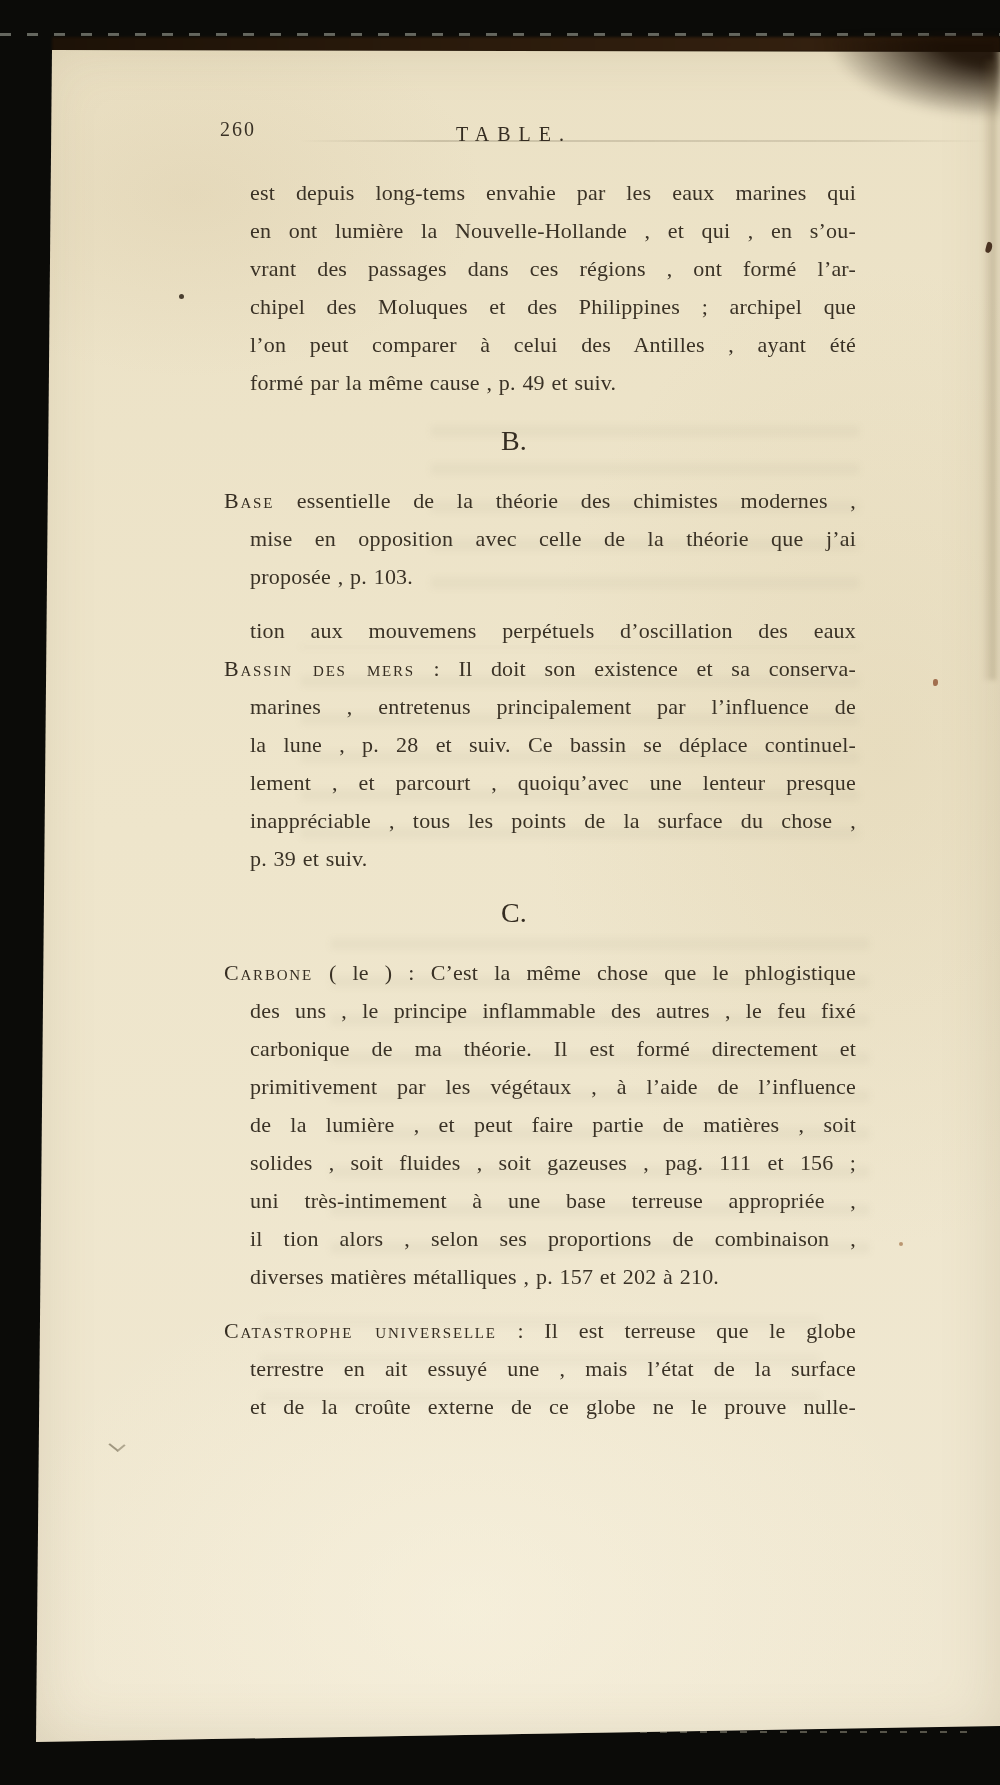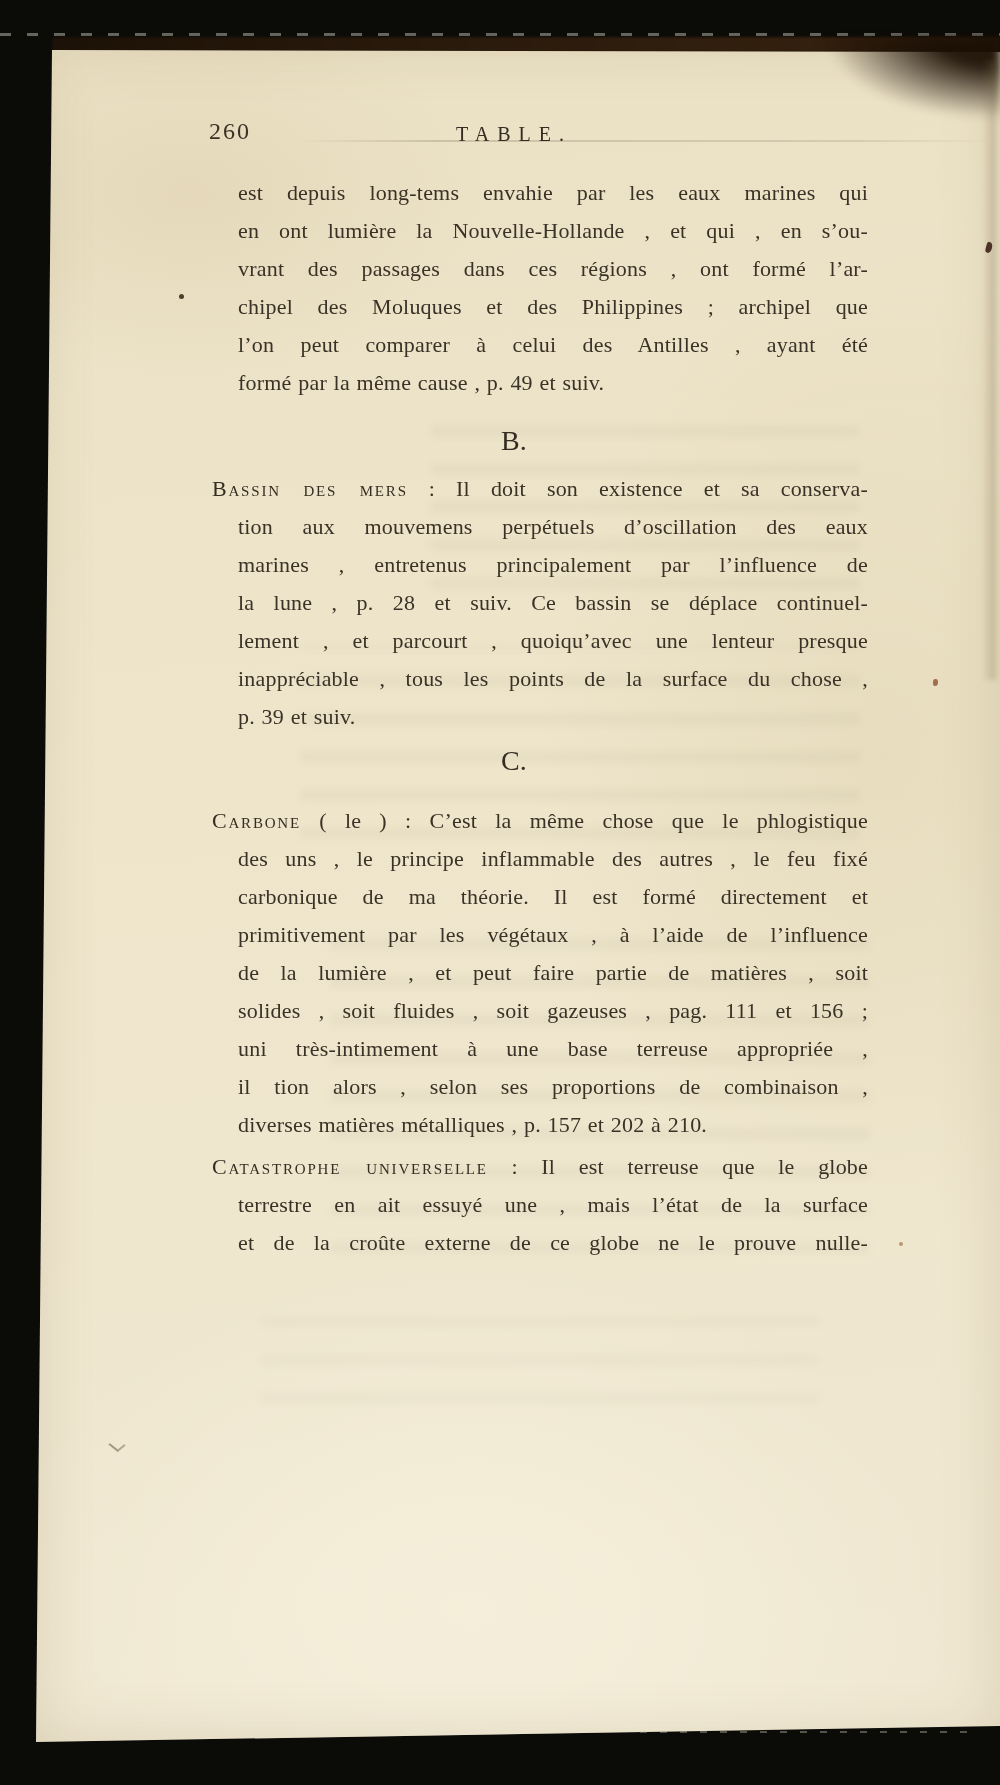--- a/index.html
+++ b/index.html
@@ -82,34 +82,34 @@
   }
 
   
   .text-block {
     position:absolute; left:208px; top:112px; width:664px; z-index:5;
     font-size:22px; color:#3a3226; letter-spacing:0.2px; word-spacing:1px;
     text-rendering:optimizeLegibility;
   }
   .page-header { position:relative; height:46px; }
   .pagenum {
-    position:absolute; left:1px; top:6px; font-size:24px; letter-spacing:2px;
+    position:absolute; left:12px; top:6px; font-size:20px; letter-spacing:2px;
     font-variant-numeric:oldstyle-nums;
   }
   .running-title {
     display:block; text-align:center; transform:translateX(-26px);
     padding-top:11px; font-size:20px; font-weight:normal; letter-spacing:8px;
     color:#352d22;
   }
   .line {
     line-height:38px; text-align:justify; text-align-last:justify;
   }
   .line.last { text-align-last:left; }
   .indent { padding-left:26px; }
-  .para { margin:4px; }
+  .para { margin:16px; }
   .para-a { margin-top:16px; }
   .section-letter {
     text-align:center; transform:translateX(-26px);
     font-size:28px; line-height:38px; color:#352d22;
   }
   #sec-b { margin-top:20px; }
   .entry-base { margin-top:22px; }
   .entry-bassin { margin-top:10px; }
   #sec-c { margin-top:6px; }
   .entry-carbone { margin-top:22px; }
@@ -143,24 +143,29 @@
       <div class="line indent">est depuis long-tems envahie par les eaux marines qui</div>
       <div class="line indent">en ont lumière la Nouvelle-Hollande , et qui , en s’ou-</div>
       <div class="line indent">vrant des passages dans ces régions , ont formé l’ar-</div>
       <div class="line indent">chipel des Moluques et des Philippines ; archipel que</div>
       <div class="line indent">l’on peut comparer à celui des Antilles , ayant été</div>
       <div class="line indent last">formé par la même cause , p. 49 et suiv.</div>
     </div>
 
     <div id="sec-b" class="section-letter">B.</div>
 
+    <div class="para entry-base">
+      <div class="line"><span class="headword">Base</span><span> essentielle de la théorie des chimistes modernes ,</span></div>
+      <div class="line indent">mise en opposition avec celle de la théorie que j’ai</div>
+      <div class="line indent last">proposée , p. 103.</div>
+    </div>
 
     <div class="para entry-bassin">
+      <div class="line indent">tion aux mouvemens perpétuels d’oscillation des eaux</div>
       <div class="line"><span class="headword">Bassin des mers</span><span> : Il doit son existence et sa conserva-</span></div>
-      <div class="line indent">tion aux mouvemens perpétuels d’oscillation des eaux</div>
       <div class="line indent">marines , entretenus principalement par l’influence de</div>
       <div class="line indent">la lune , p. 28 et suiv. Ce bassin se déplace continuel-</div>
       <div class="line indent">lement , et parcourt , quoiqu’avec une lenteur presque</div>
       <div class="line indent">inappréciable , tous les points de la surface du chose ,</div>
       <div class="line indent last">p. 39 et suiv.</div>
     </div>
 
     <div id="sec-c" class="section-letter">C.</div>
 
     <div class="para entry-carbone">

